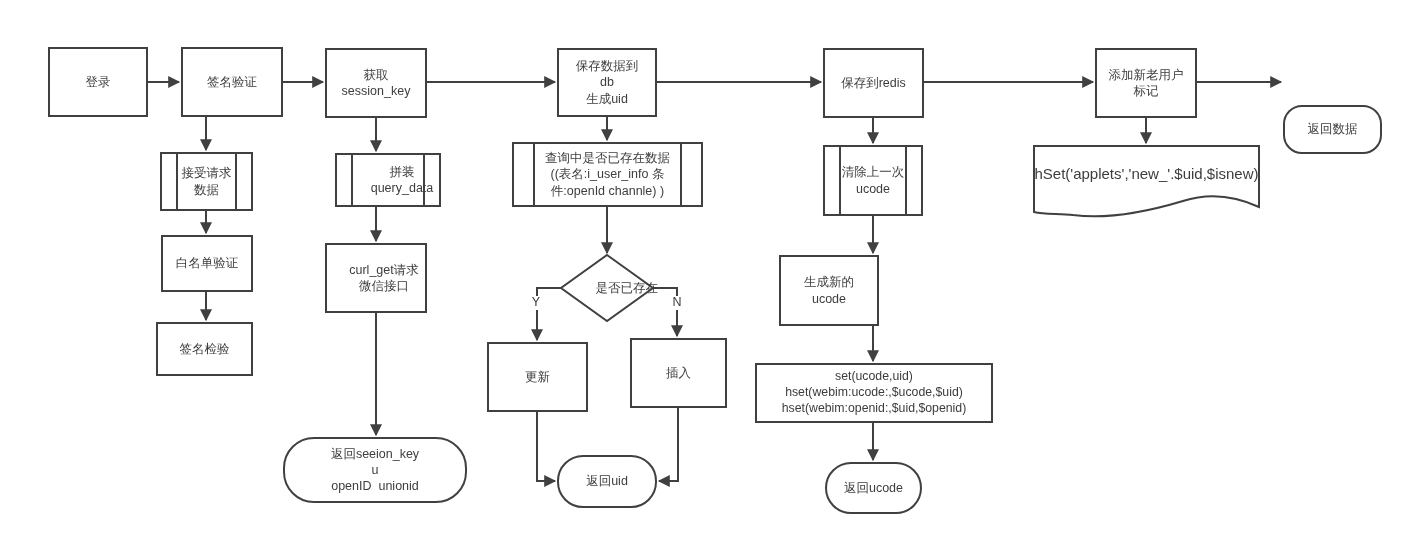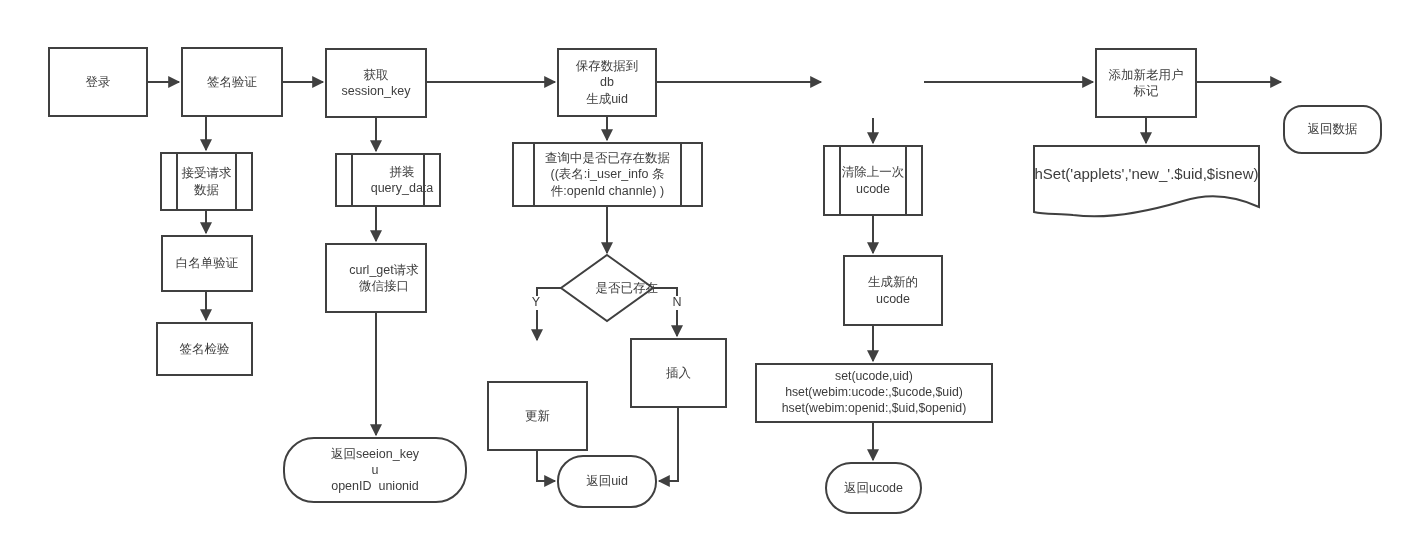--- a/index.html
+++ b/index.html
@@ -96,20 +96,23 @@
   </div>
   <div class="node" style="left:325px;top:48px;width:102px;height:70px;">
     <span class="lbl">获取
 session_key</span>
   </div>
   <div class="node" style="left:557px;top:48px;width:100px;height:69px;">
     <span class="lbl">保存数据到
 db
 生成uid</span>
   </div>
+  <div class="node" style="left:823px;top:48px;width:101px;height:70px;">
+    <span class="lbl">保存到redis</span>
+  </div>
   <div class="node" style="left:1095px;top:48px;width:102px;height:70px;">
     <span class="lbl">添加新老用户
 标记</span>
   </div>
   <div class="node terminator terminator--end" style="left:1283px;top:58px;width:99px;height:49px;margin-top:47px;">
     <span class="lbl">返回数据</span>
   </div>
 
   <div class="node predef" style="left:160px;top:152px;width:93px;height:59px;">
     <span class="lbl">接受请求
@@ -146,35 +149,35 @@
     <svg width="102" height="76" xmlns="http://www.w3.org/2000/svg">
       <polygon points="51,5 97,38 51,71 5,38" fill="#ffffff" stroke="#404040" stroke-width="2"></polygon>
     </svg>
   </div>
   <div class="diamond-label" style="left:556px;top:250px;width:102px;height:76px;">
     <span>是否已存在</span>
   </div>
   <div class="edge-label" style="left:528px;top:296px;">Y</div>
   <div class="edge-label" style="left:669px;top:296px;">N</div>
 
-  <div class="node" style="left:487px;top:342px;width:101px;height:70px;margin-top:39px;">
+  <div class="node" style="left:487px;top:342px;width:101px;height:70px;">
     <span class="lbl">更新</span>
   </div>
   <div class="node" style="left:630px;top:338px;width:97px;height:70px;">
     <span class="lbl">插入</span>
   </div>
   <div class="node terminator" style="left:557px;top:455px;width:100px;height:53px;">
     <span class="lbl">返回uid</span>
   </div>
 
   <div class="node predef" style="left:823px;top:145px;width:100px;height:71px;">
     <span class="lbl">清除上一次
 ucode</span>
   </div>
-  <div class="node" style="left:843px;top:255px;width:100px;height:71px;">
+  <div class="node" style="left:779px;top:255px;width:100px;height:71px;">
     <span class="lbl">生成新的
 ucode</span>
   </div>
   <div class="node" style="left:755px;top:363px;width:238px;height:60px;font-size:12.3px;">
     <span class="lbl">set(ucode,uid)
 hset(webim:ucode:,$ucode,$uid)
 hset(webim:openid:,$uid,$openid)</span>
   </div>
   <div class="node terminator" style="left:825px;top:462px;width:97px;height:52px;">
     <span class="lbl">返回ucode</span>

